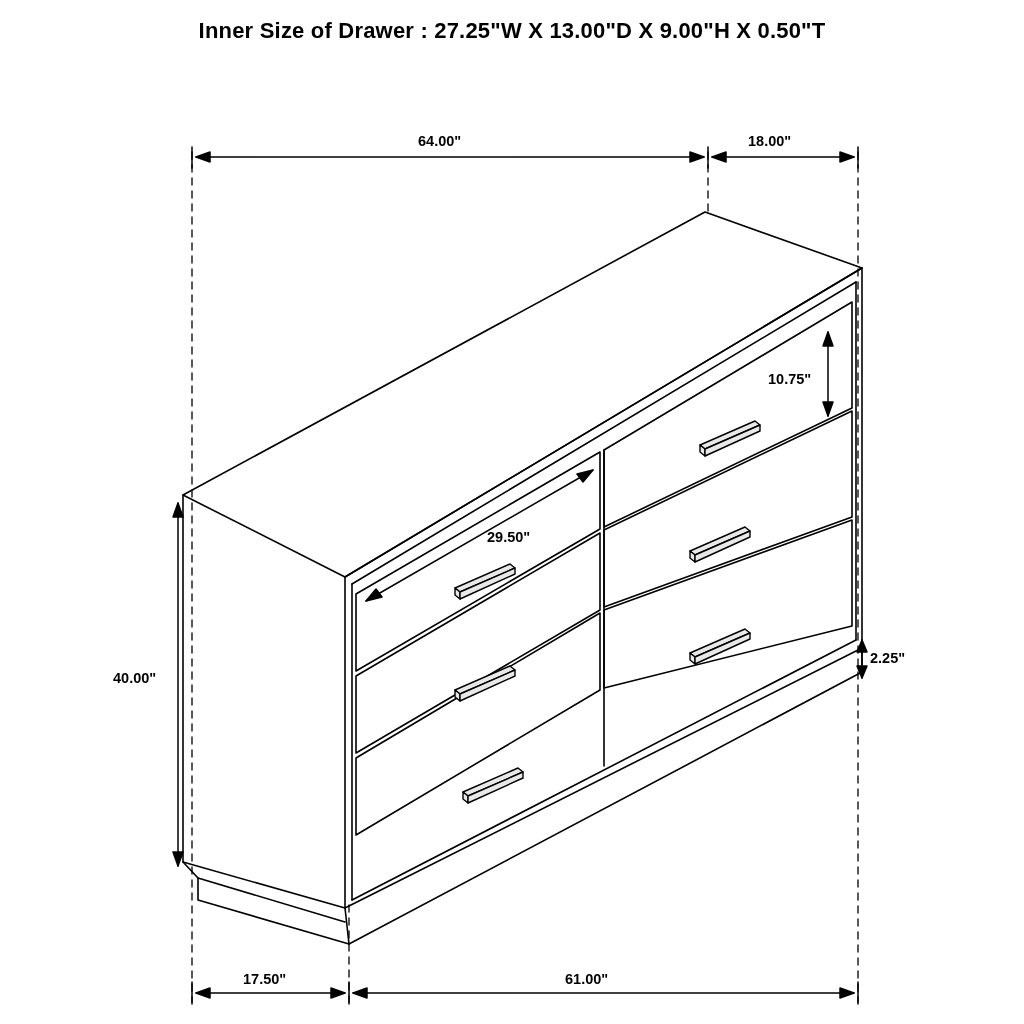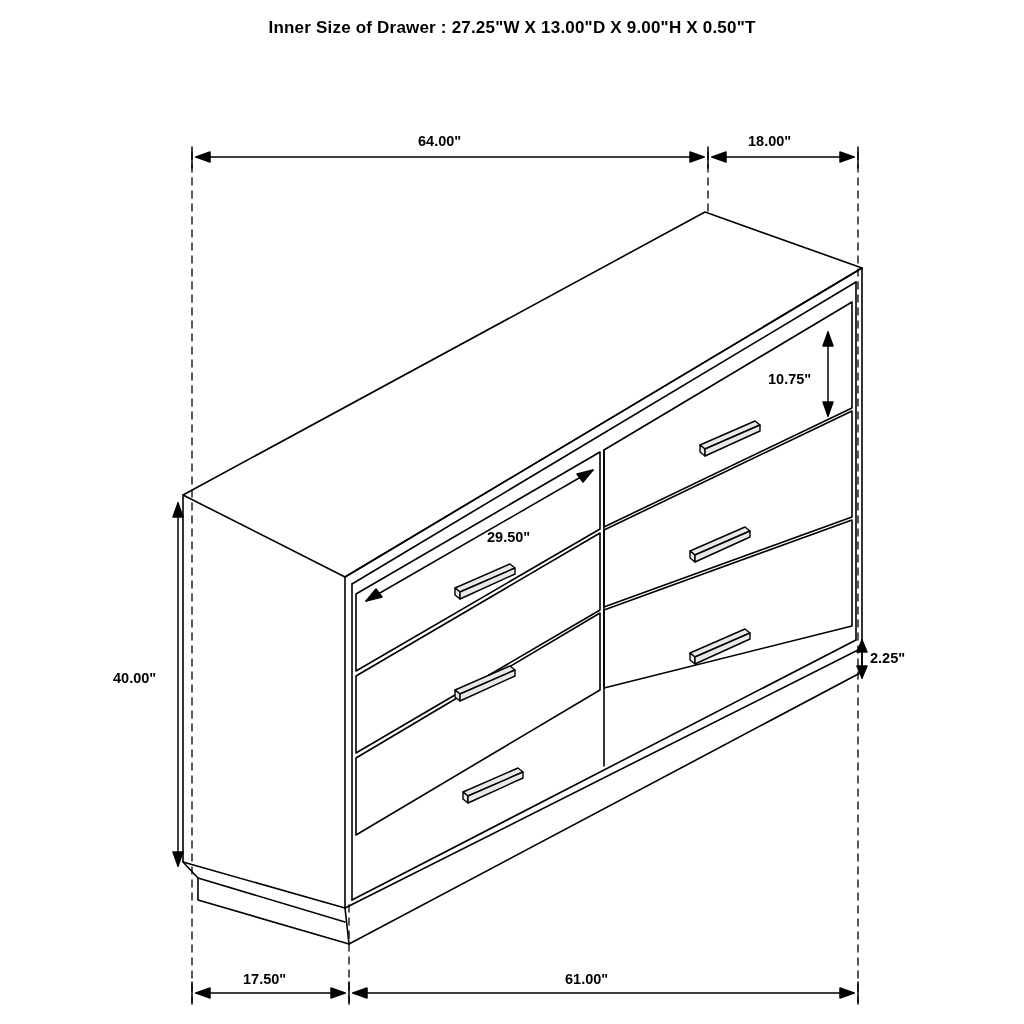--- a/index.html
+++ b/index.html
@@ -14,21 +14,21 @@
     background: #ffffff;
     font-family: "Liberation Sans", sans-serif;
     overflow: hidden;
   }
   #title {
     position: absolute;
     top: 18px;
     left: 0;
     width: 1024px;
     text-align: center;
-    font-size: 17px;
+    font-size: 22px;
     font-weight: bold;
     color: #000000;
     letter-spacing: 0.2px;
   }
   svg#drawing {
     position: absolute;
     top: 0;
     left: 0;
     width: 1024px;
     height: 1024px;

